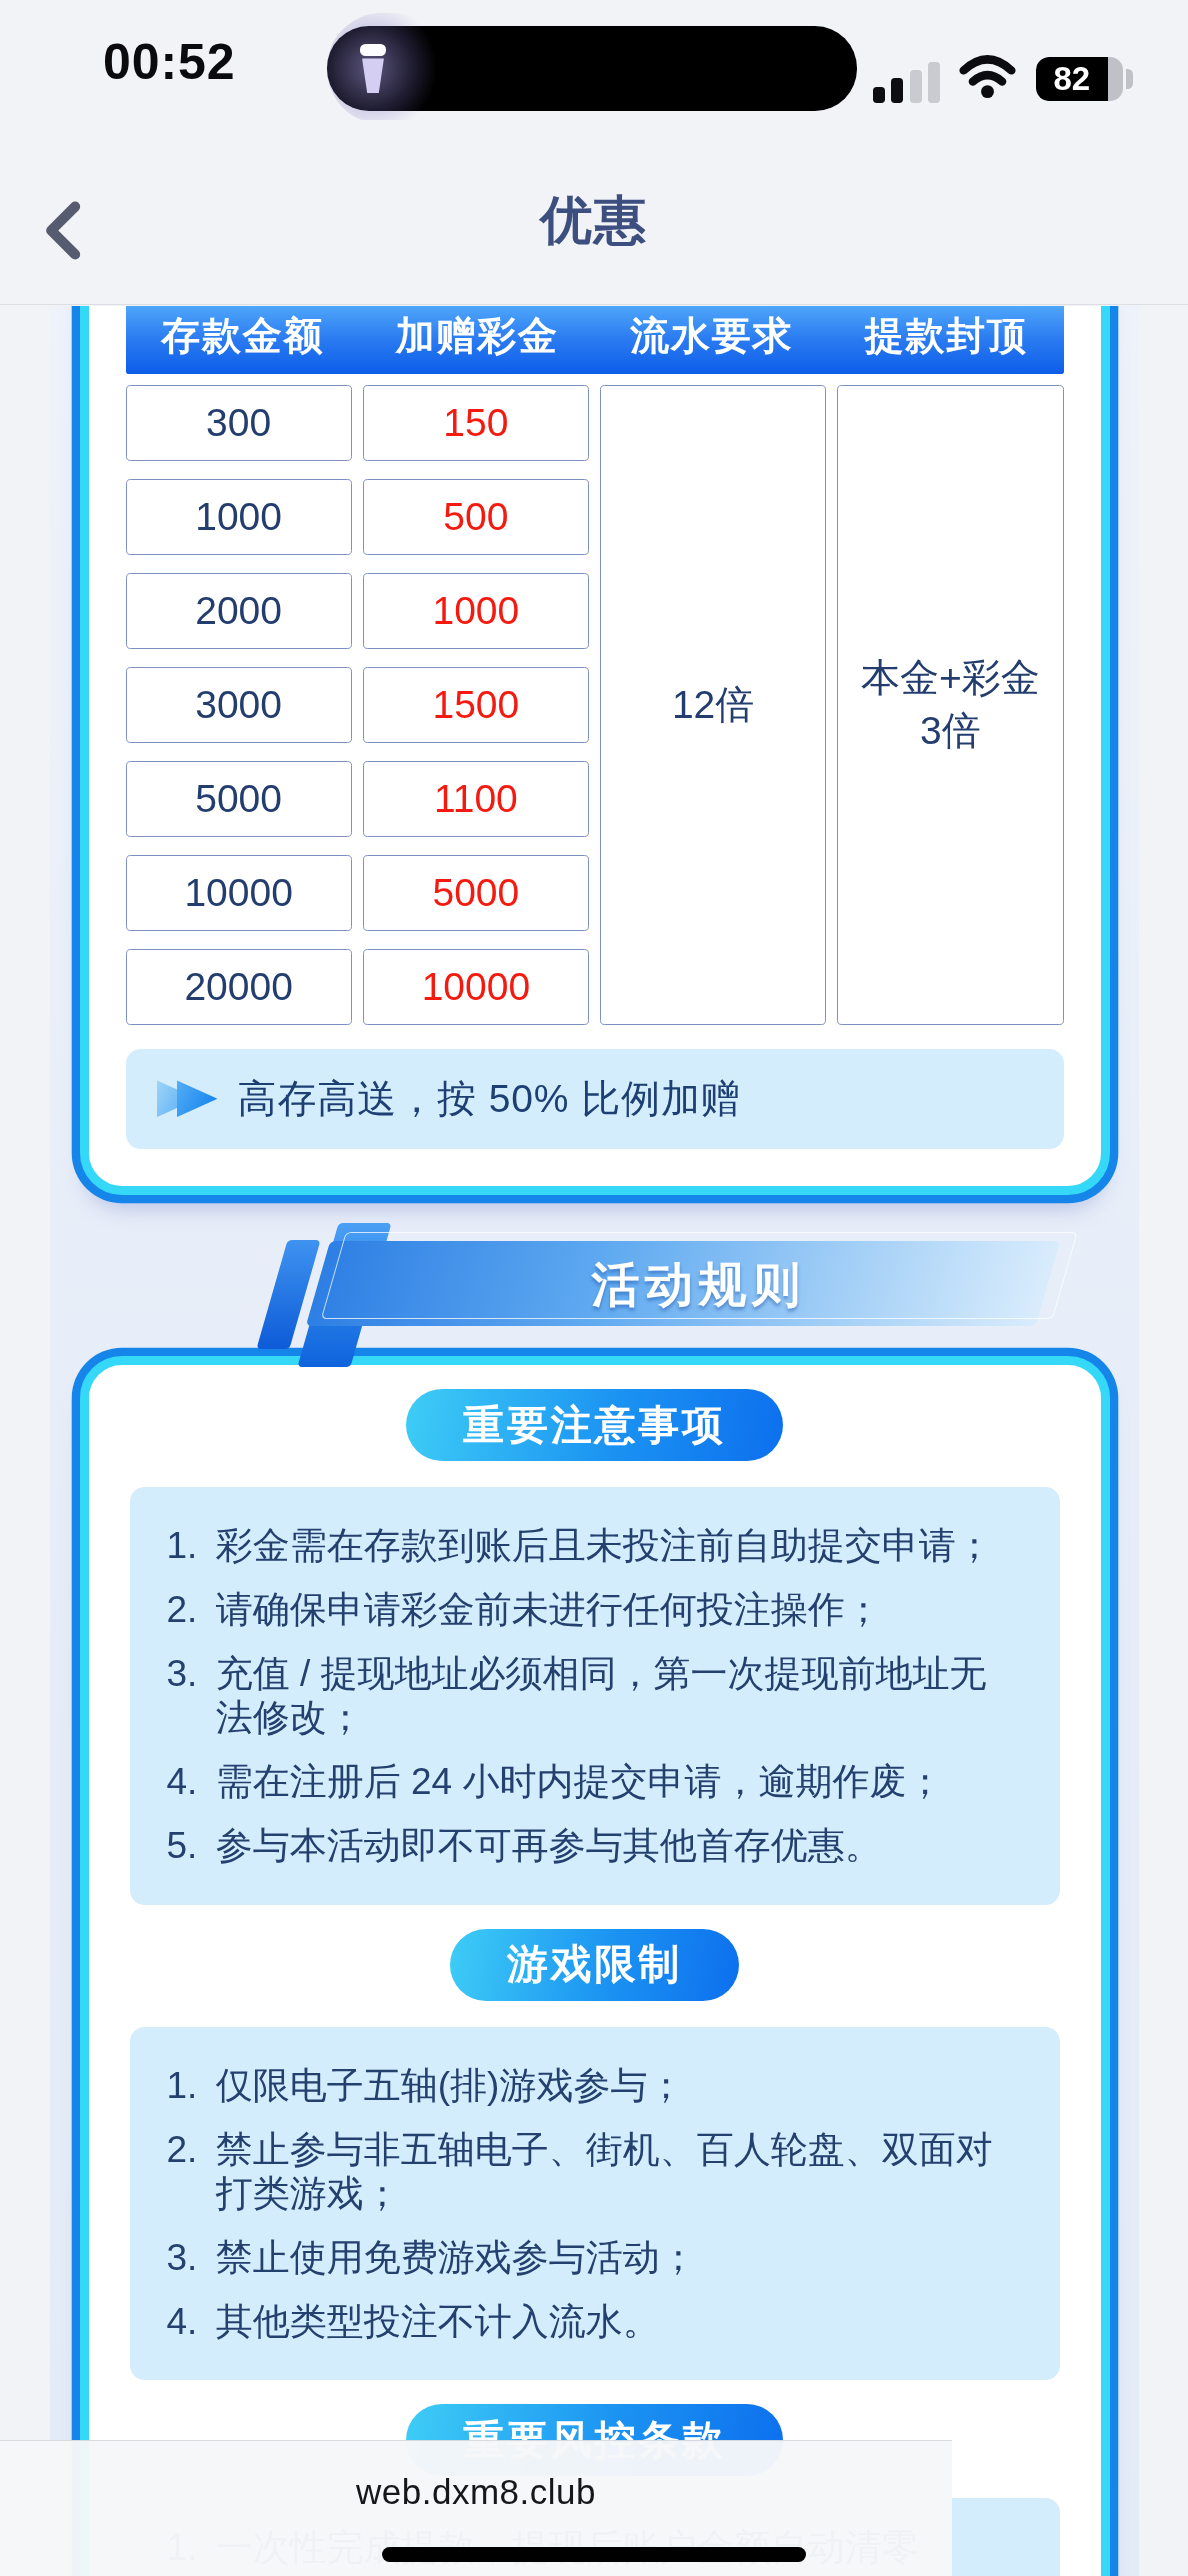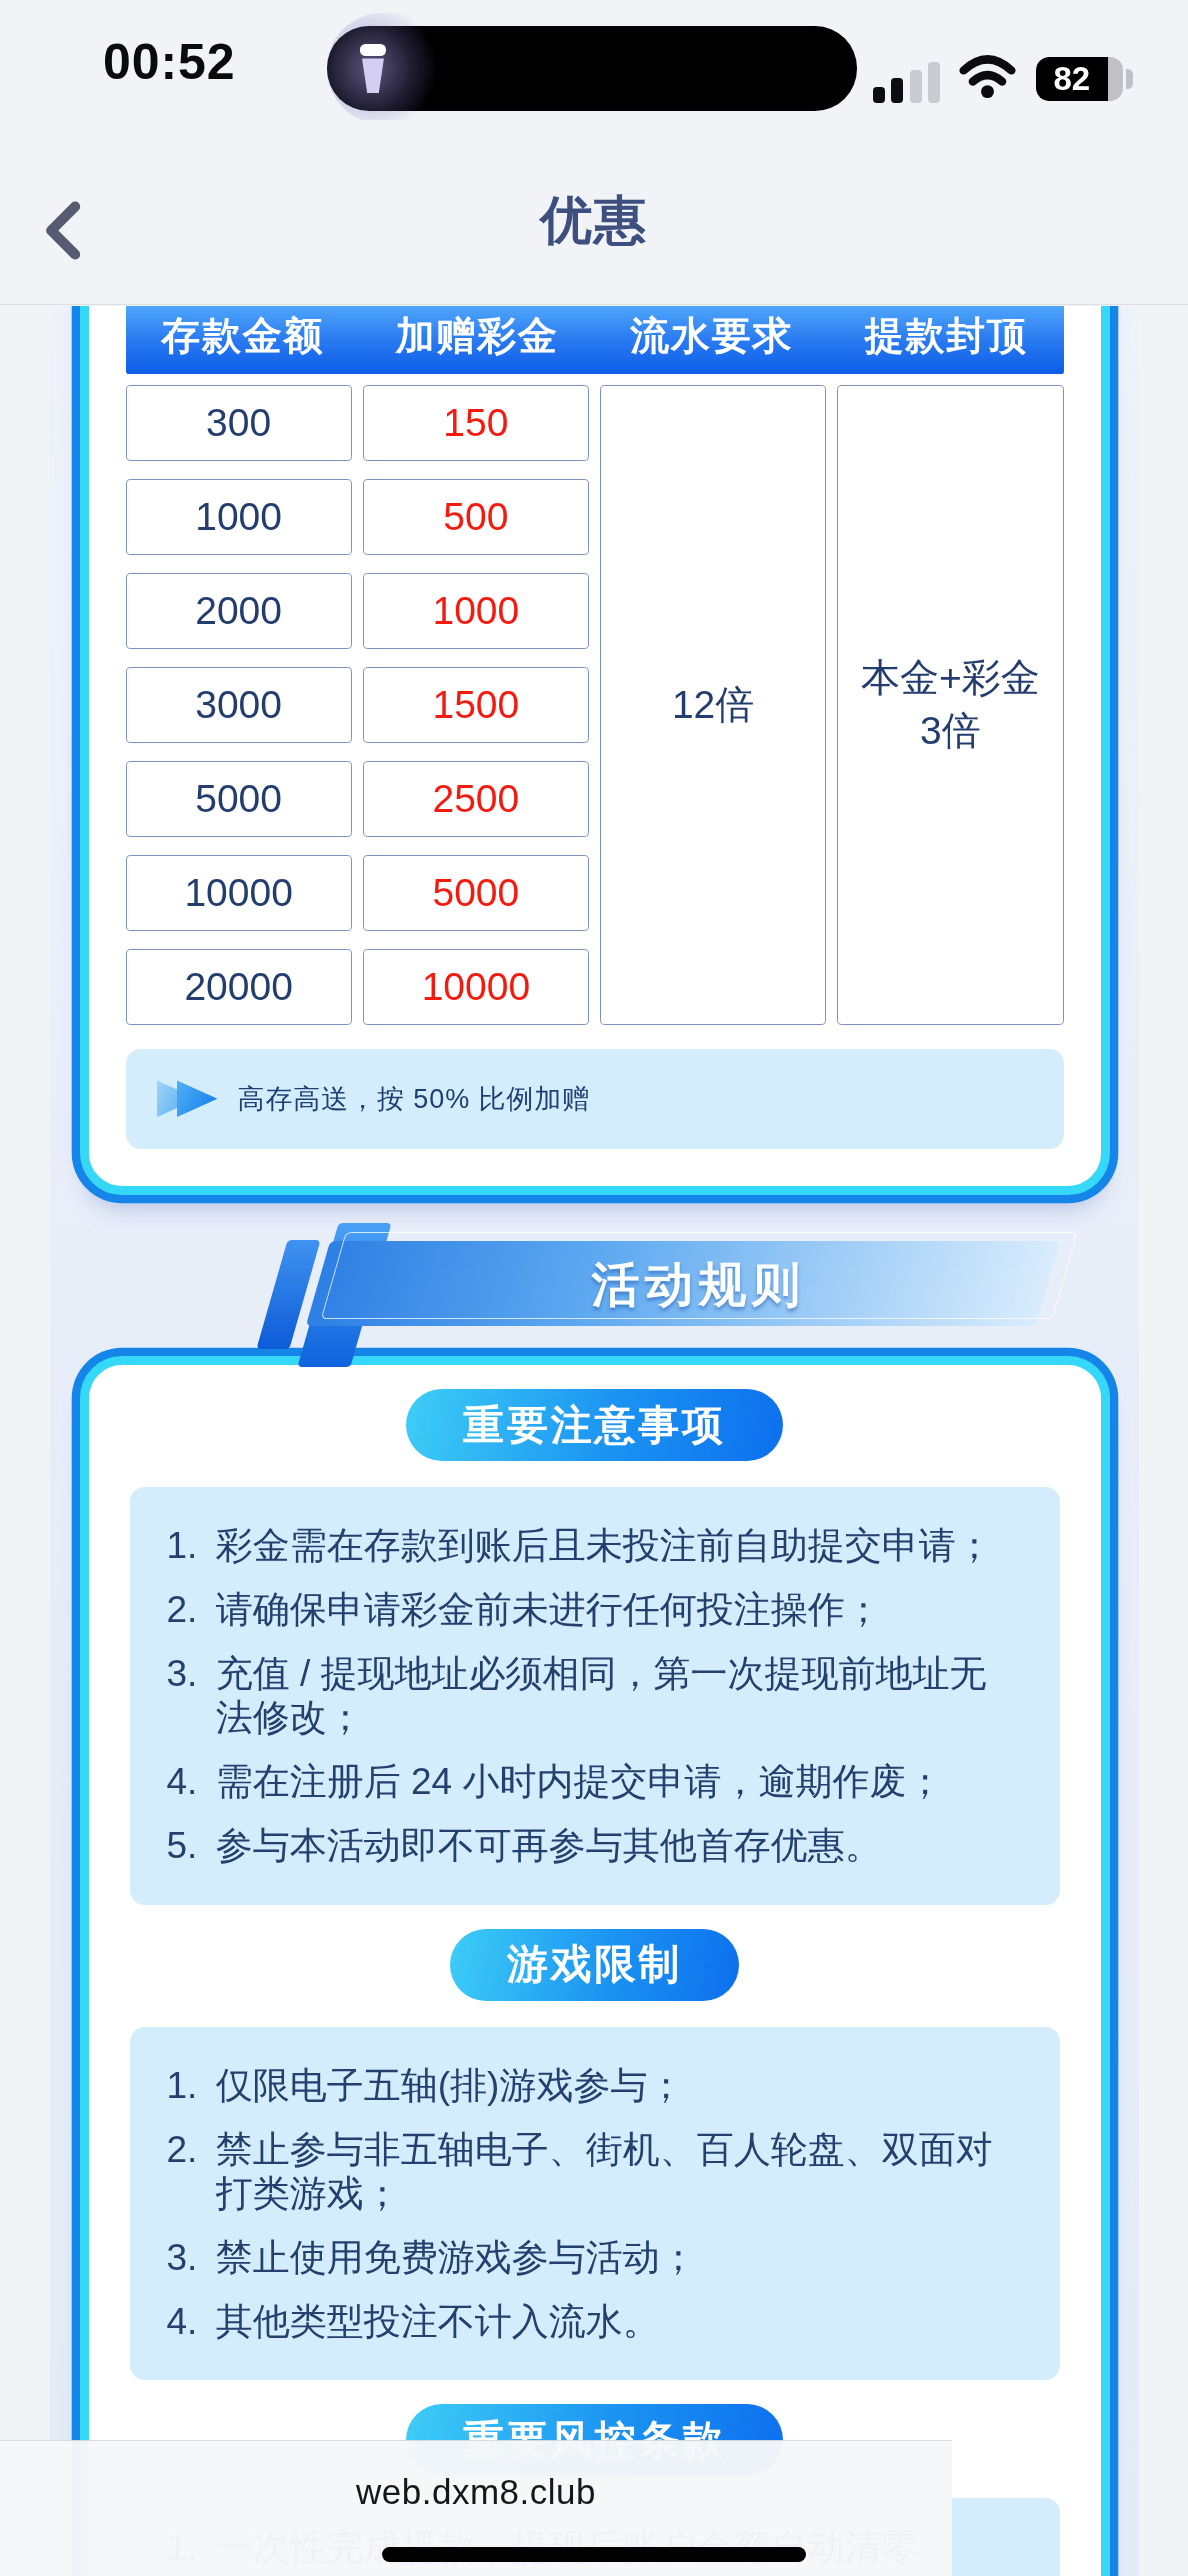--- a/index.html
+++ b/index.html
@@ -58,21 +58,21 @@
   .tall-cell{background:#fff;border:1.8px solid #7d90c2;border-radius:4.6px;
     display:flex;flex-direction:column;align-items:center;justify-content:center;
     font-size:39px;color:#233e6e;line-height:1.35;text-align:center;}
   .note-box{margin-top:24px;height:100px;background:#d4edfc;border-radius:14.7px;
     display:flex;align-items:center;padding:0 31px;gap:22px;}
   .note-icon{position:relative;width:59px;height:41px;flex:0 0 auto;}
   .note-icon .tri1{position:absolute;left:0;top:1.8px;width:41px;height:37px;
     background:linear-gradient(120deg,#9fd4f9,#4aa6f2);clip-path:polygon(0 0,100% 50%,0 100%);}
   .note-icon .tri2{position:absolute;left:20px;top:1.8px;width:41px;height:37px;
     background:linear-gradient(120deg,#54aef4,#0d7ded);clip-path:polygon(0 0,100% 50%,0 100%);}
-  .note-text{font-size:27px;color:#1d3f74;font-weight:500;letter-spacing:0.9px;}
+  .note-text{font-size:39px;color:#1d3f74;font-weight:500;letter-spacing:0.9px;}
   
   .banner-wrap{position:relative;height:120px;margin:28px 0 11px 0;}
   .banner-plate{position:absolute;left:238px;top:18.4px;width:730px;height:85px;
     transform:skewX(-16deg);border-radius:5.5px;
     background:linear-gradient(90deg,#2e7fe4 0%,#5ea9f0 38%,#a8d2f7 75%,#d9ecfc 100%);}
   .banner-plate::before{content:"";position:absolute;left:13px;top:-9.2px;width:100%;height:100%;
     border:1.8px solid rgba(255,255,255,.75);border-radius:5.5px;}
   .stripe{position:absolute;transform:skewX(-16deg);border-radius:4.6px;
     background:linear-gradient(180deg,#3f93f0 0%,#0d5bd8 100%);}
   .stripe.s-small{left:192px;top:16.6px;width:33px;height:109px;}
@@ -162,21 +162,21 @@
             <div class="cell">3000</div>
             <div class="cell">5000</div>
             <div class="cell">10000</div>
             <div class="cell">20000</div>
           </div>
         <div class="col-stack">
             <div class="cell red">150</div>
             <div class="cell red">500</div>
             <div class="cell red">1000</div>
             <div class="cell red">1500</div>
-            <div class="cell red">2500</div>
+            <div class="cell red">1100</div>
             <div class="cell red">5000</div>
             <div class="cell red">10000</div>
           </div>
         <div class="tall-cell">
           <span>12倍</span>
         </div>
         <div class="tall-cell">
           <span>本金+彩金</span>
           <span>3倍</span>
         </div>

